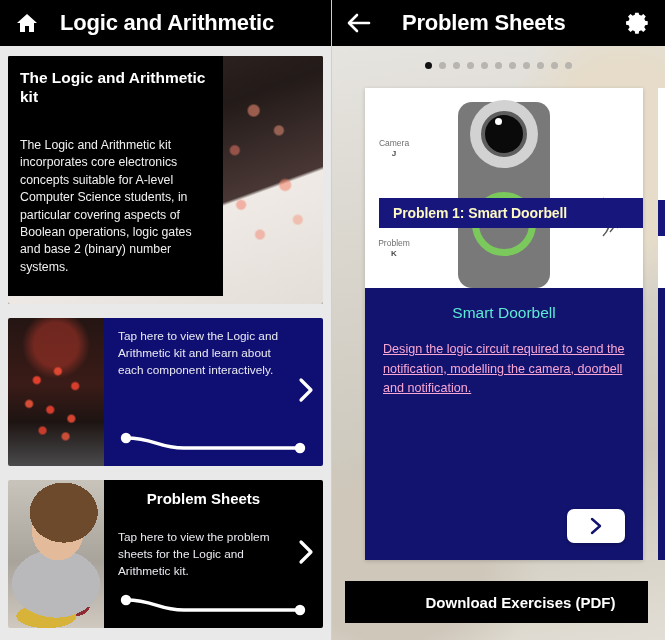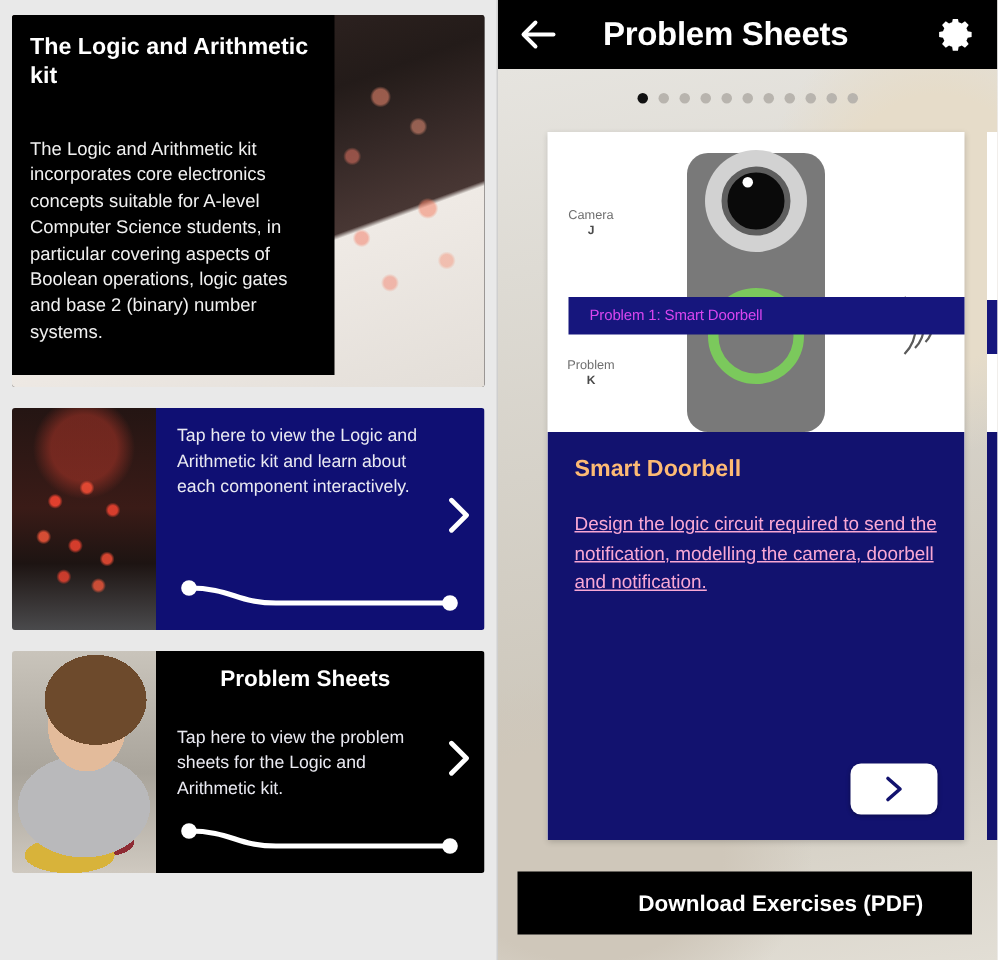--- a/index.html
+++ b/index.html
@@ -201,32 +201,32 @@
   .waves { position: absolute; right: 16px; top: 106px; }
 
   .banner {
     position: absolute; top: 110px; left: 14px;
     width: 300px;
     background: #16167d;
     padding: 7px 14px;
     z-index: 25;
   }
   .banner-text {
-    color: #d946ef; font-size: 10px; font-weight: normal; white-space: nowrap;
+    color: #fef9c3; font-size: 14px; font-weight: bold; white-space: nowrap;
     letter-spacing: -0.1px;
   }
 
   .slide-body {
     position: absolute; left: 0; right: 0; top: 200px; bottom: 0;
     background: #12126f;
     padding: 16px 18px 0 18px;
   }
   .slide-title {
-    color: #fdba74; font-size: 15.5px; font-weight: bold;
-    margin-bottom: 18px;
+    color: #5eead4; font-size: 15.5px; font-weight: normal;
+    text-align: center; margin-bottom: 18px;
   }
   .slide-desc { color: #f9a8d4; font-size: 12.6px; line-height: 1.55; text-decoration: underline; }
 
   .next-btn {
     position: absolute; right: 18px; bottom: 17px;
     width: 58px; height: 34px;
     background: #ffffff; border-radius: 7px;
     display: flex; align-items: center; justify-content: center;
     box-shadow: 0 1px 3px rgba(0,0,0,.3);
   }
@@ -239,20 +239,28 @@
   }
   .download-label { color: #ffffff; font-size: 15px; font-weight: bold; padding-left: 48px; }
 </style>
 </head>
 <body>
 
 <div class="screen-wrap">
 
   <div class="panel panel-left">
 
+    <div class="topbar topbar-left">
+      <div class="icon-btn">
+        <svg width="24" height="24" viewBox="0 0 24 24" aria-hidden="true">
+          <path d="M12 3 L22 12 H19 V21 H14 V15 H10 V21 H5 V12 H2 Z" fill="#ffffff"></path>
+        </svg>
+      </div>
+      <div class="topbar-title">Logic and Arithmetic</div>
+    </div>
 
     <div class="left-body">
 
       <div class="hero-card">
         <div class="hero-photo"></div>
         <div class="hero-overlay">
           <div class="hero-title">The Logic and Arithmetic kit</div>
           <div class="hero-text">The Logic and Arithmetic kit incorporates core electronics concepts suitable for A-level Computer Science students, in particular covering aspects of Boolean operations, logic gates and base 2 (binary) number systems.</div>
         </div>
       </div>

